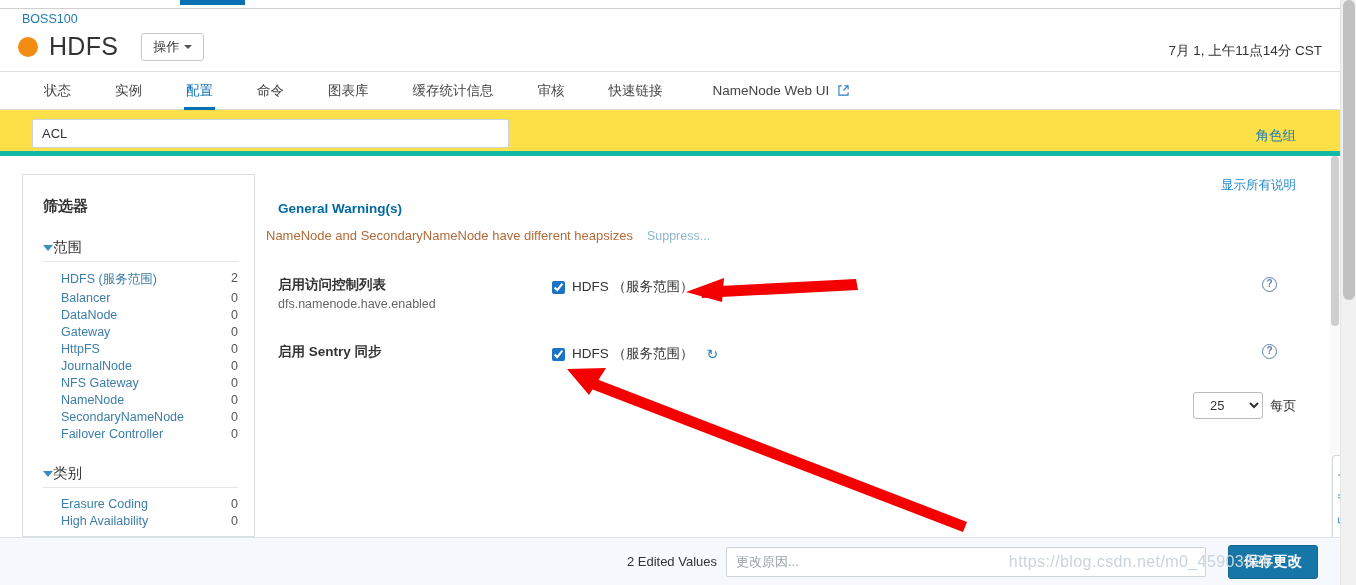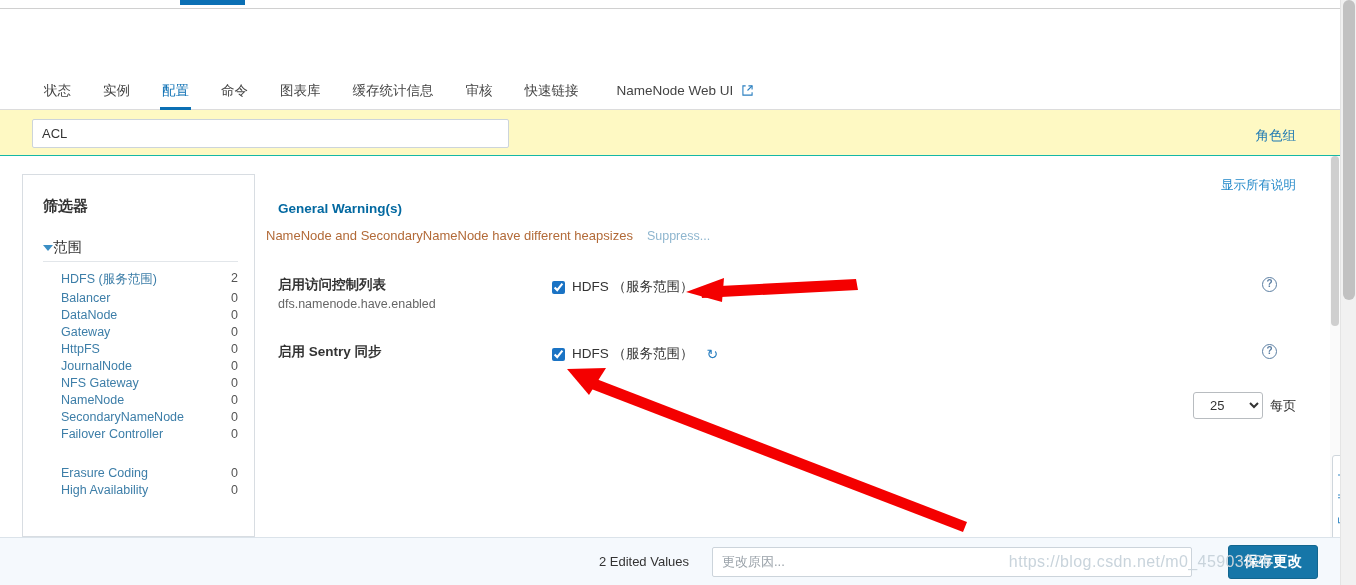--- a/index.html
+++ b/index.html
@@ -26,31 +26,31 @@
   .svc-name { font-size:25px; color:#333; font-weight:400; letter-spacing:.3px; }
   .op-btn {
     margin-left:12px; padding:4px 11px 5px 11px; border:1px solid #c7c7c7; border-radius:3px;
     background:#fff; font-size:13px; color:#333; cursor:pointer; line-height:17px; white-space:nowrap;
   }
   .op-btn .caret { display:inline-block; margin-left:5px; border-left:4px solid transparent; border-right:4px solid transparent; border-top:4px solid #555; vertical-align:middle; }
   .clock { position:absolute; right:18px; top:32px; font-size:13.5px; color:#333; white-space:nowrap; }
 
   
   .navbar { position:absolute; top:72px; left:0; width:1340px; height:38px; background:#fff; border-bottom:1px solid #dcdcdc; }
-  .navtabs { display:flex; align-items:center; height:38px; padding-left:28px; gap:0px; }
+  .navtabs { display:flex; align-items:center; height:38px; padding-left:28px; gap:12px; }
   .navtab {
     position:relative; padding:0 16px; height:38px; line-height:38px;
     font-size:13.5px; color:#444; cursor:pointer; white-space:nowrap;
   }
   .navtab.active { color:#0b6fb4; }
   .navtab.active::after { content:""; position:absolute; left:14px; right:14px; bottom:0; height:3px; background:#0b6fb4; }
   .ext-ico { display:inline-block; margin-left:5px; vertical-align:-1px; }
 
   
-  .searchstrip { position:absolute; top:110px; left:0; width:1340px; height:46px; background:#fef9c3; border-bottom:1px solid #14b8a6; }
+  .searchstrip { position:absolute; top:110px; left:0; width:1340px; height:46px; background:#fde047; border-bottom:5px solid #14b8a6; }
   .searchbox {
     position:absolute; left:32px; top:9px; width:477px; height:29px;
     border:1px solid #ccd4db; border-radius:2px; background:#fff;
     padding:0 9px; font-size:13px; color:#333; font-family:inherit; outline:none;
   }
   .rolegroup { position:absolute; right:44px; top:17px; font-size:13.5px; color:#1f7ab3; cursor:pointer; }
 
   
   .bodyarea { position:absolute; top:156px; left:0; width:1340px; height:381px; background:#fff; overflow:hidden; }
 
@@ -104,21 +104,21 @@
   }
   .feedback span {
     writing-mode:vertical-rl; transform:rotate(180deg);
     font-size:12px; color:#3f8fc8; letter-spacing:.2px;
   }
 
   
   .bottombar {
     position:absolute; left:0; bottom:0; width:1340px; height:48px;
     background:#f5f9fd; border-top:1px solid #dbe3ea;
-    display:flex; align-items:center; justify-content:flex-end; padding-right:22px; gap:14px;
+    display:flex; align-items:center; justify-content:flex-end; padding-right:22px; gap:0px;
   }
   .edited { font-size:13px; color:#333; margin-right:9px; white-space:nowrap; }
   .reason {
     width:480px; height:30px; border:1px solid #ccd4db; border-radius:2px; background:#fff;
     padding:0 9px; font-size:13px; color:#333; font-family:inherit; outline:none;
   }
   .reason::placeholder { color:#9aa2a9; }
   .savebtn {
     margin-left:22px; height:34px; padding:0 15px; background:#1676a8; border:1px solid #12668f;
     color:#fff; font-size:14.5px; font-weight:bold; border-radius:3px; cursor:pointer; white-space:nowrap;
@@ -144,20 +144,31 @@
 </style>
 </head>
 <body>
 
 <div id="app">
 
   <div class="top-strip">
     <div class="active-seg"></div>
   </div>
 
+  <div class="header">
+    <div class="crumb">BOSS100</div>
+    <div class="svc-row">
+      <span class="svc-dot"></span>
+      <span class="svc-name">HDFS</span>
+      <button class="op-btn">
+        <span>操作</span><i class="caret"></i>
+      </button>
+    </div>
+    <div class="clock">7月 1, 上午11点14分 CST</div>
+  </div>
 
   <div class="navbar">
     <div class="navtabs">
       <div class="navtab"><span>状态</span></div>
       <div class="navtab"><span>实例</span></div>
       <div class="navtab active"><span>配置</span></div>
       <div class="navtab"><span>命令</span></div>
       <div class="navtab"><span>图表库</span></div>
       <div class="navtab"><span>缓存统计信息</span></div>
       <div class="navtab"><span>审核</span></div>
@@ -228,20 +239,24 @@
               <span class="fcount">0</span>
             </div>
           <div class="frow">
               <span class="fname">Failover Controller</span>
               <span class="fcount">0</span>
             </div>
         </div>
       </div>
 
       <div class="fgroup">
+        <div class="fgroup-head">
+          <i class="chev"></i>
+          <span class="fgroup-name">类别</span>
+        </div>
         <div class="flist">
           <div class="frow">
               <span class="fname">Erasure Coding</span>
               <span class="fcount">0</span>
             </div>
           <div class="frow">
               <span class="fname">High Availability</span>
               <span class="fcount">0</span>
             </div>
         </div>

